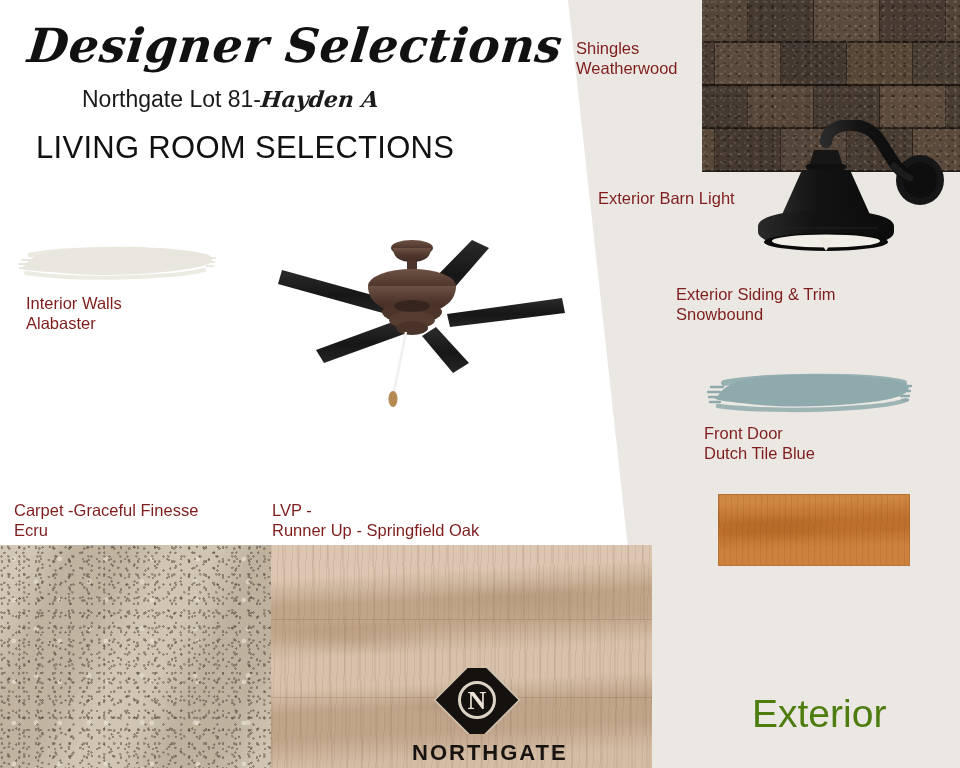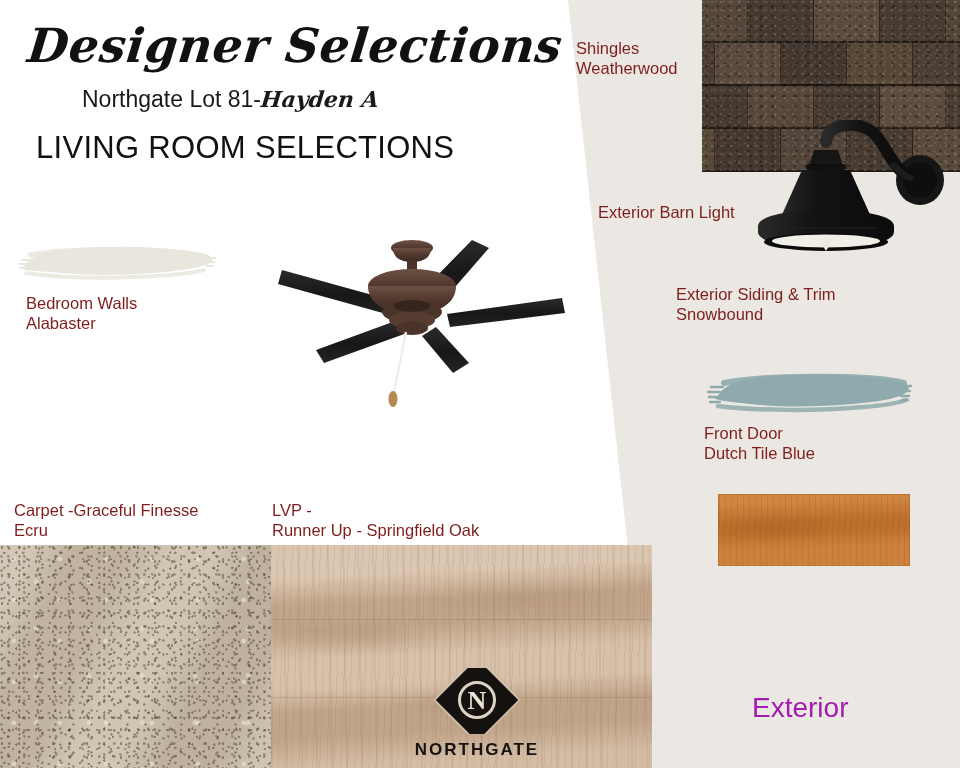--- a/index.html
+++ b/index.html
@@ -73,40 +73,40 @@
       repeating-linear-gradient(89deg, rgba(120,92,66,.1) 0 2px, rgba(255,255,255,0) 2px 15px),
       linear-gradient(177deg, rgba(255,248,238,.34) 0 14%, rgba(140,108,78,.13) 26% 36%, rgba(255,250,240,.26) 48% 60%, rgba(132,100,72,.12) 70% 80%, rgba(255,248,238,.2) 92%),
       radial-gradient(ellipse 120px 26px at 22% 42%, rgba(146,112,80,.22), transparent 70%),
       radial-gradient(ellipse 160px 30px at 66% 24%, rgba(150,118,86,.17), transparent 72%),
       radial-gradient(ellipse 100px 22px at 48% 70%, rgba(140,106,76,.16), transparent 70%);
   }
   .lvp-seam{position:absolute;left:0;height:1px;width:100%;background:rgba(120,92,66,.22);}
 
   
   .logo{position:absolute;left:412px;top:668px;width:130px;height:92px;z-index:3;text-align:center;}
-  .logo-word{font-family:"Liberation Sans",sans-serif;font-weight:700;font-size:17px;
+  .logo-word{font-family:"Liberation Sans",sans-serif;font-weight:700;font-size:22px;
     letter-spacing:2.0px;color:#171310;margin-top:2px;}
 
   
   .shingles{position:absolute;left:702px;top:0;width:258px;height:172px;z-index:2;overflow:hidden;
     background:#4b3d33;}
   .sh-row{position:absolute;left:0;width:100%;height:43px;}
   .sh-tab{position:absolute;top:0;height:43px;border-right:1px solid rgba(20,14,10,.55);
     box-sizing:border-box;}
   .sh-row:after{content:"";position:absolute;left:0;bottom:0;width:100%;height:2px;background:rgba(18,13,9,.7);}
   .sh-noise{position:absolute;inset:0;
     background-image:
       radial-gradient(circle at 15% 25%, rgba(255,255,255,.12) 0 1px, transparent 1.4px),
       radial-gradient(circle at 42% 61%, rgba(0,0,0,.3) 0 1.2px, transparent 1.6px),
       radial-gradient(circle at 70% 18%, rgba(255,240,220,.1) 0 1px, transparent 1.3px),
       radial-gradient(circle at 88% 72%, rgba(0,0,0,.28) 0 1.1px, transparent 1.5px),
       radial-gradient(circle at 31% 88%, rgba(255,235,210,.09) 0 1px, transparent 1.3px);
     background-size:9px 8px,11px 10px,8px 9px,12px 11px,10px 9px;}
 
-  .ext-word{position:absolute;left:752px;top:692px;font-size:28px;color:#a21caf;font-weight:400;z-index:4;}
+  .ext-word{position:absolute;left:752px;top:692px;font-size:39px;color:#4d7c0f;font-weight:400;z-index:4;}
 
   .sw-wood{position:absolute;left:718px;top:494px;width:192px;height:72px;
     background-color:#c4762f;
     background-image:
       repeating-linear-gradient(91deg, rgba(120,62,18,.14) 0 1px, rgba(255,255,255,0) 1px 6px),
       linear-gradient(178deg, rgba(255,210,150,.18) 0 12%, rgba(120,62,18,.1) 38% 52%, rgba(255,205,145,.14) 74% 88%),
       radial-gradient(ellipse 90px 22px at 30% 45%, rgba(150,80,24,.2), transparent 72%);
     border:1px solid rgba(150,90,40,.35);box-sizing:border-box;z-index:2;}
 </style>
 </head>
@@ -129,21 +129,21 @@
     <svg width="200" height="44" viewBox="0 0 200 44">
       <path d="M8,26 C14,17 26,12 44,10 C70,7 96,6 124,7 C148,8 172,10 190,14
                C196,16 198,20 194,23 C188,27 170,30 148,32 C120,35 86,36 58,34
                C36,32 18,31 10,30 C5,29.4 5,27.4 8,26 Z" fill="#e9e7dd"></path>
       <path d="M14,15 C40,10 80,9 120,10 C140,10.5 166,12 182,15" stroke="#e9e7dd" stroke-width="5" fill="none" stroke-linecap="round" opacity=".9"></path>
       <path d="M10,33 C44,38 92,39 140,36 C160,35 176,33 188,30" stroke="#e9e7dd" stroke-width="4" fill="none" stroke-linecap="round" opacity=".85"></path>
       <path d="M3,24 L12,24 M4,28 L13,28 M6,20 L15,20" stroke="#e9e7dd" stroke-width="2.2" stroke-linecap="round"></path>
       <path d="M190,18 L199,18 M189,22 L198,22 M191,26 L197,26" stroke="#e9e7dd" stroke-width="2.2" stroke-linecap="round"></path>
     </svg>
   </div>
-  <div class="lbl" style="left:26px;top:293px;">Bedroom Walls
+  <div class="lbl" style="left:26px;top:293px;">Interior Walls
 Alabaster</div>
 
   <div class="fan">
     <svg width="300" height="190" viewBox="0 0 300 190">
       <defs>
         <linearGradient id="bronze" x1="0" y1="0" x2="0" y2="1">
           <stop offset="0%" stop-color="#6d5144"></stop>
           <stop offset="45%" stop-color="#53392f"></stop>
           <stop offset="100%" stop-color="#3c2922"></stop>
         </linearGradient>
@@ -259,21 +259,21 @@
 
       <path d="M58,50 L106,50 L132,108 L32,108 Z" fill="url(#blk)"></path>
       <path d="M14,106 C14,96 44,90 82,90 C120,90 150,96 150,106 L150,112 C150,122 120,128 82,128 C44,128 14,122 14,112 Z" fill="url(#blk)"></path>
       <path d="M30,108 L134,108" stroke="#222" stroke-width="1.5" opacity=".7"></path>
 
       <ellipse cx="82" cy="122" rx="62" ry="9" fill="#0b0b0b"></ellipse>
       <ellipse cx="82" cy="121" rx="54" ry="6.5" fill="#f1eee7"></ellipse>
       <path d="M74,118 L90,118 L82,131 Z" fill="#efeadf"></path>
     </svg>
   </div>
-  <div class="lbl" style="left:598px;top:202px;z-index:4;">Exterior Barn Light</div>
+  <div class="lbl" style="left:598px;top:188px;z-index:4;">Exterior Barn Light</div>
 
   <div class="lbl" style="left:676px;top:284px;z-index:3;">Exterior Siding &amp; Trim
 Snowbound</div>
 
   <div class="brush" style="left:706px;top:366px;z-index:2;">
     <svg width="206" height="52" viewBox="0 0 206 52">
       <path d="M12,30 C18,19 34,13 56,11 C84,8 118,8 148,10 C170,11.5 192,14 200,18
                C205,21 203,26 196,29 C186,34 162,37 134,39 C104,41 70,41 44,38
                C26,36 14,35 10,33 C6,32 8,31 12,30 Z" fill="#8faaac"></path>
       <path d="M18,17 C48,11 94,10 138,11 C162,11.5 186,14 198,17" stroke="#8faaac" stroke-width="6" fill="none" stroke-linecap="round" opacity=".92"></path>

